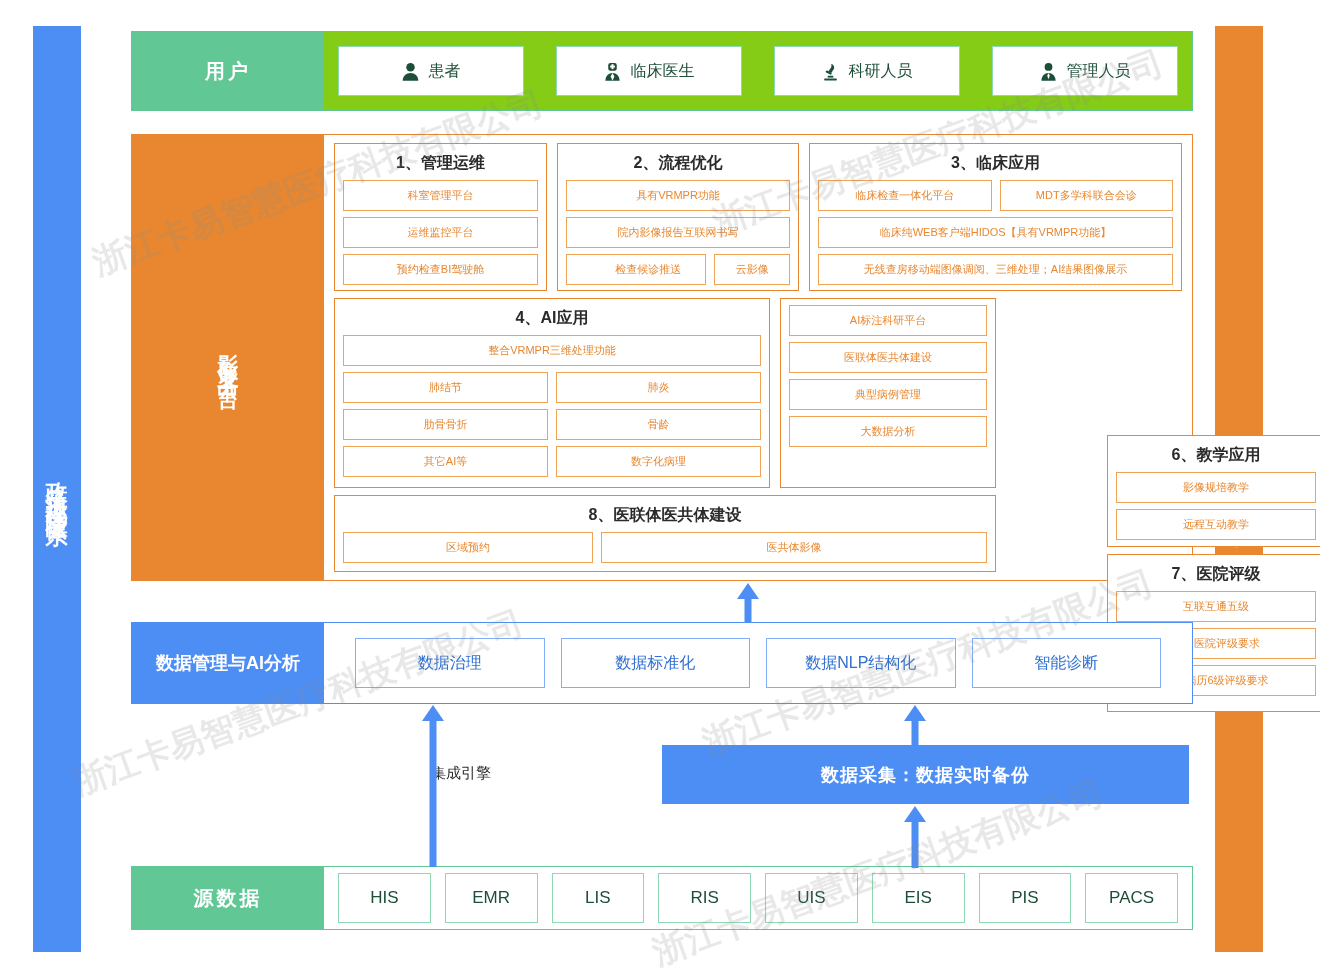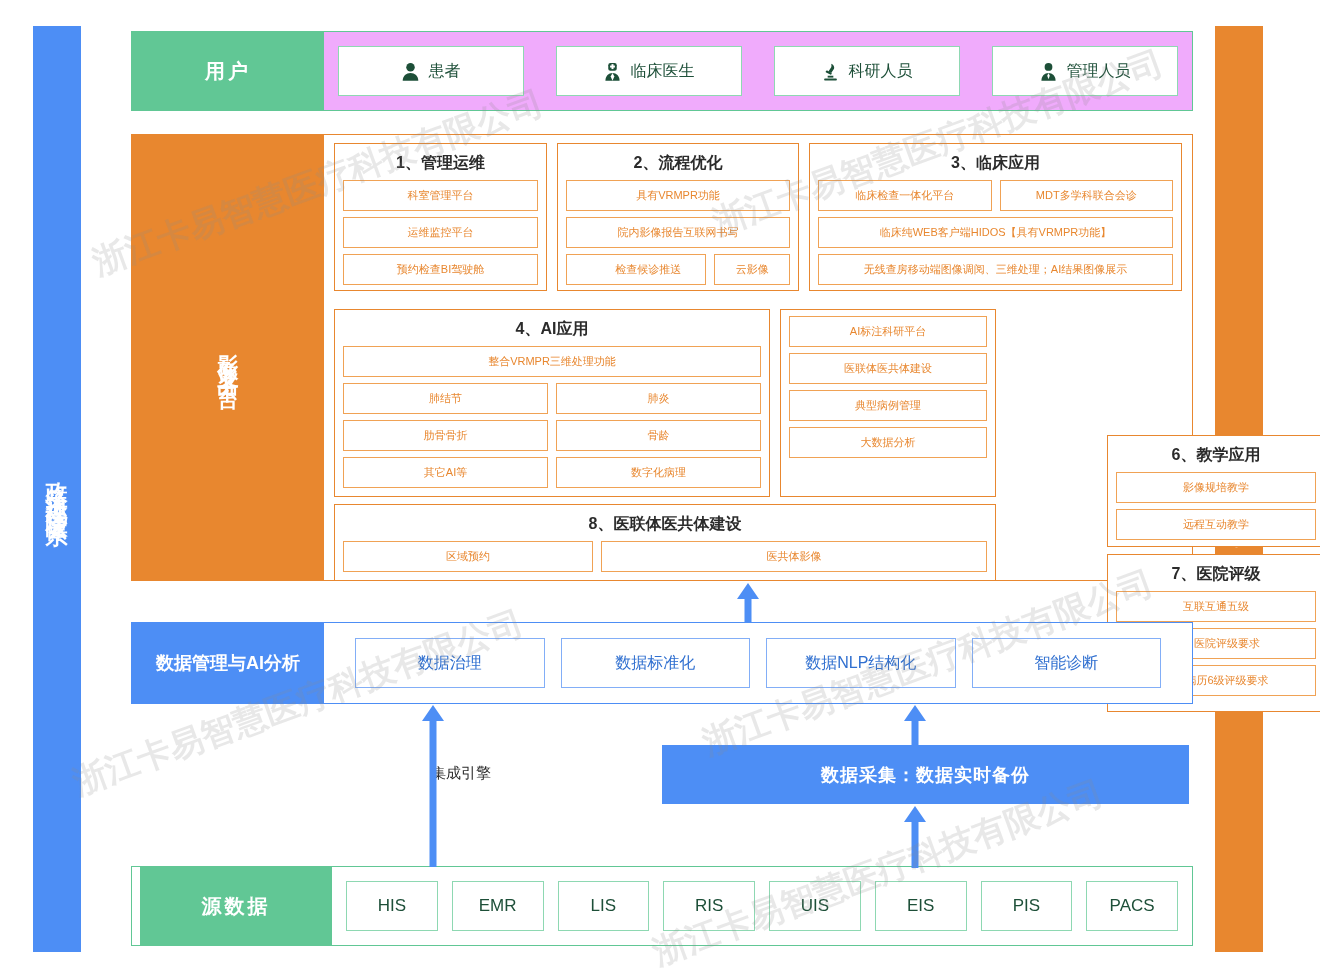--- a/index.html
+++ b/index.html
@@ -54,21 +54,21 @@
   .band-label {
     display: flex; align-items: center; justify-content: center;
     color: #fff; font-weight: 700; font-size: 19px;
   }
   .band-body { flex: 1; display: flex; align-items: center; }
 
   
   #user-band {
     left: 131px; top: 31px; width: 1062px; height: 80px;
     border: 1px solid #61c795;
-    background: #f0abfc;
+    background: #84cc16;
   }
   #user-band .band-label { width: 192px; background: #61c795; font-size: 20px; letter-spacing: 3px; }
   #user-band .band-body { padding: 0 14px; gap: 32px; }
   .user-chip {
     flex: 1; height: 50px;
     border: 1px solid #8ed8b2;
     display: flex; align-items: center; justify-content: center;
     gap: 10px;
     color: #1d4f38; font-size: 16px;
     background: #fff;
@@ -138,22 +138,22 @@
     display: flex; align-items: center; justify-content: center;
     letter-spacing: 1px;
   }
   #engine-label {
     position: absolute; left: 255px; top: 60px; width: 150px;
     text-align: center; color: #2b2b2b; font-size: 15px;
   }
 
   
   #source-band {
-    left: 131px; top: 866px; width: 1062px; height: 80px;
-    border: 1px solid #61c795; background: #fff; padding-left: 8px;
+    left: 131px; top: 866px; width: 1062px; height: 64px;
+    border: 1px solid #61c795; background: #fff;
   }
   #source-band .band-label { width: 192px; background: #61c795; font-size: 20px; letter-spacing: 3px; }
   #source-band .band-body { padding: 0 14px; gap: 14px; }
   .src-chip {
     flex: 1; height: 50px; border: 1px solid #8ed8b2;
     display: flex; align-items: center; justify-content: center;
     color: #1d4f38; font-size: 17px; background: #fff;
   }
 
   
@@ -290,21 +290,21 @@
               <div class="items-row">
                   <div class="cell">临床纯WEB客户端HIDOS【具有VRMPR功能】</div>
                 </div>
               <div class="items-row">
                   <div class="cell">无线查房移动端图像调阅、三维处理；AI结果图像展示</div>
                 </div>
             </div>
           </div>
         </div>
 
-        <div class="core-row" style="height:216px;margin-top:11px;">
+        <div class="core-row" style="height:216px;">
           <div class="group" style="width:436px;">
             <div class="group-title">4、AI应用</div>
             <div class="items">
               <div class="items-row">
                   <div class="cell">整合VRMPR三维处理功能</div>
                 </div>
               <div class="items-row">
                 <div class="cell">肺结节</div>
                 <div class="cell">肺炎</div>
               </div>

